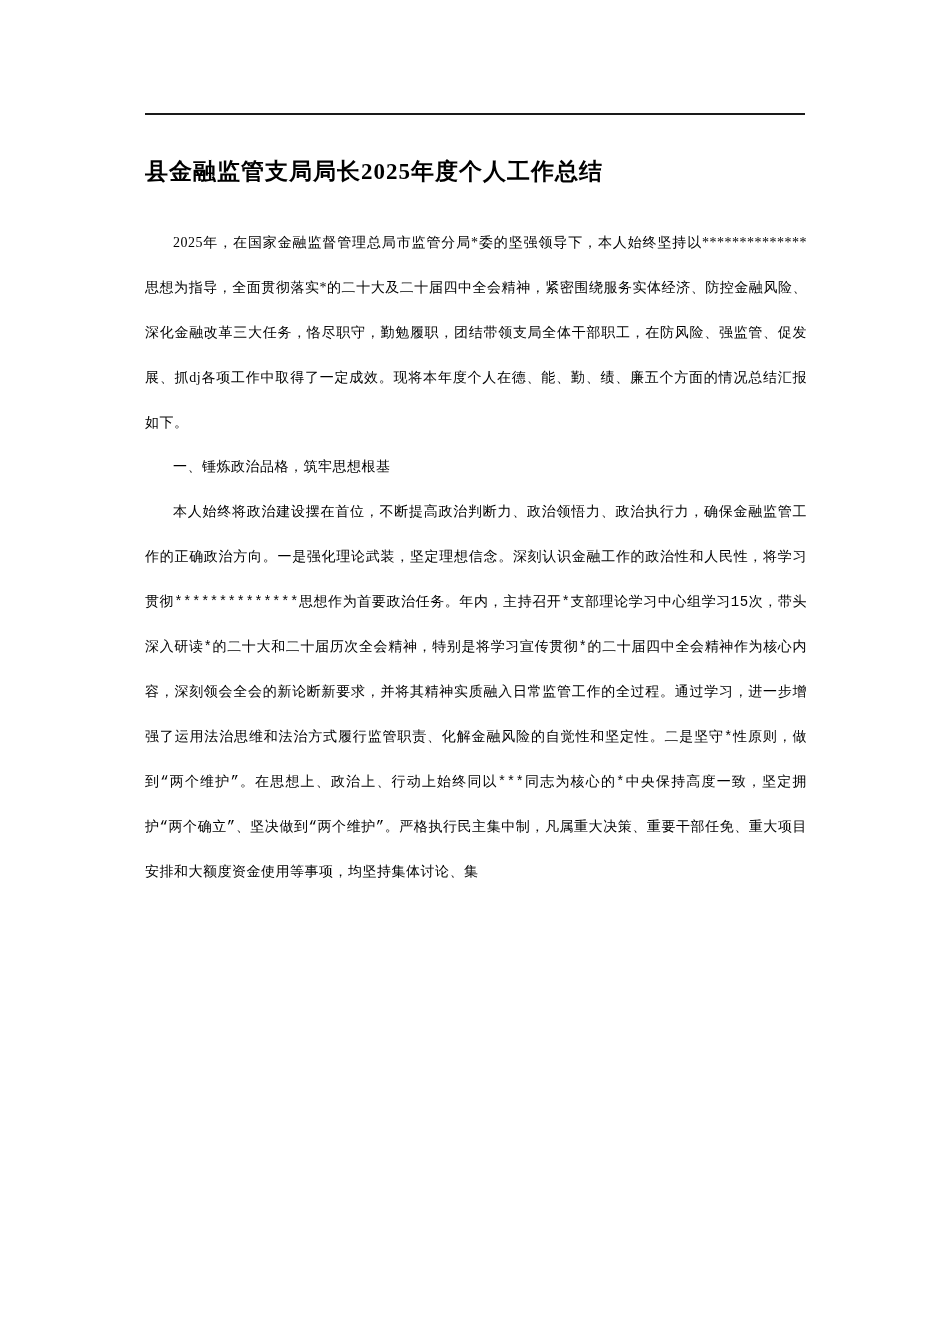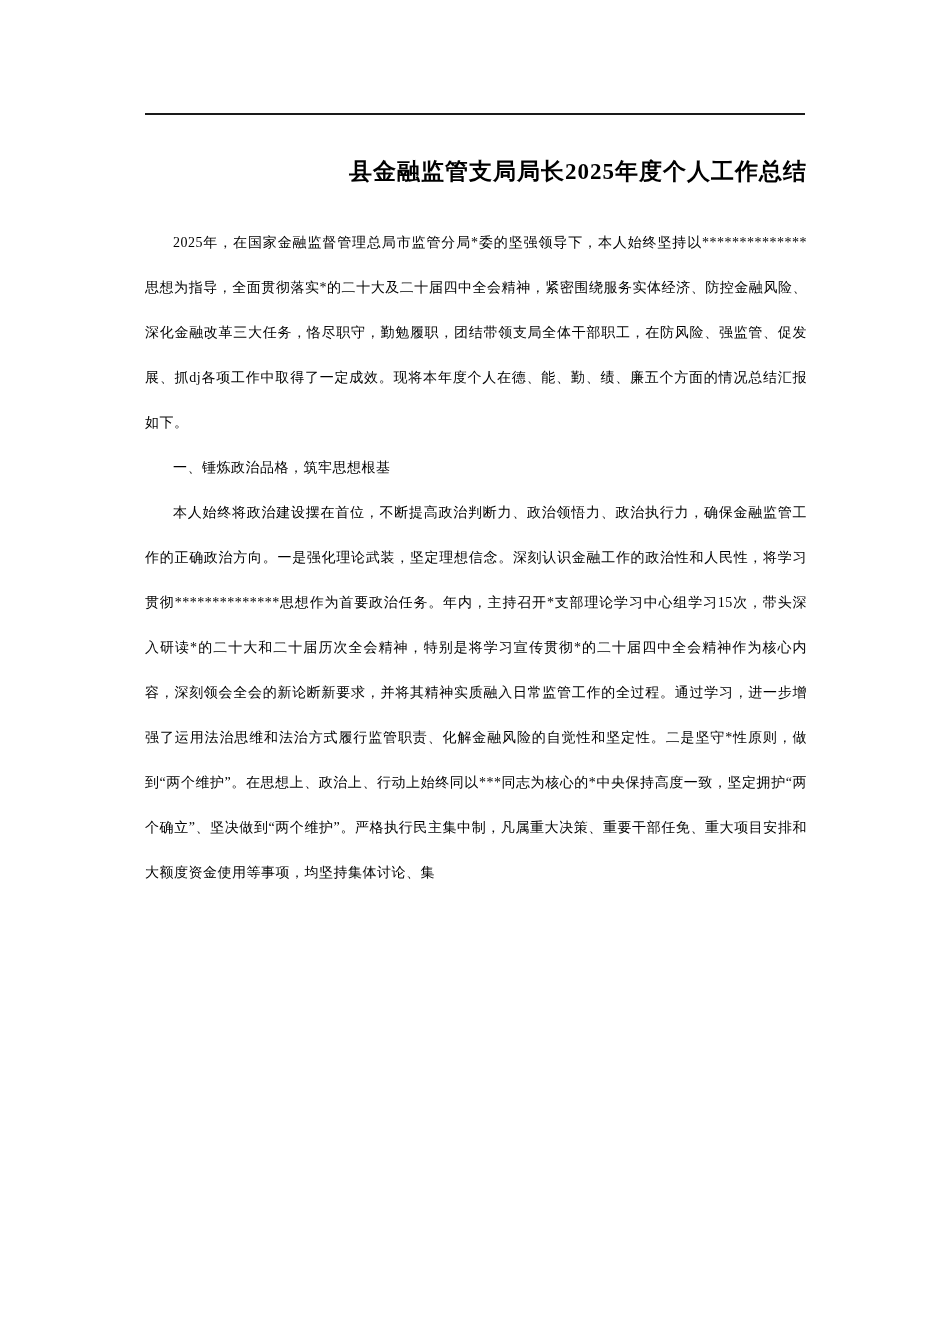--- a/index.html
+++ b/index.html
@@ -25,38 +25,39 @@
     height: 0;
     border-top: 2px solid #1a1a1a;
   }
   .content {
     position: absolute;
     left: 145px;
     top: 138px;
     width: 662px;
   }
   .doc-title {
-    text-align: right;
+    text-align: left;
     font-weight: 700;
     font-size: 23px;
     line-height: 32px;
     margin: 18px 0 32px 0;
     letter-spacing: 1px;
   }
   .para {
     font-size: 14px;
     line-height: 45px;
     text-align: justify;
     text-indent: 2em;
     margin: 0;
     letter-spacing: 0.5px;
     word-break: break-all;
   }
   .para + .para {
     margin-top: 0;
+    font-family: Liberation Mono, monospace;
   }
 </style>
 </head>
 <body>
 
 <div class="page">
 
   <div class="header-rule"></div>
 
   <div class="content">

